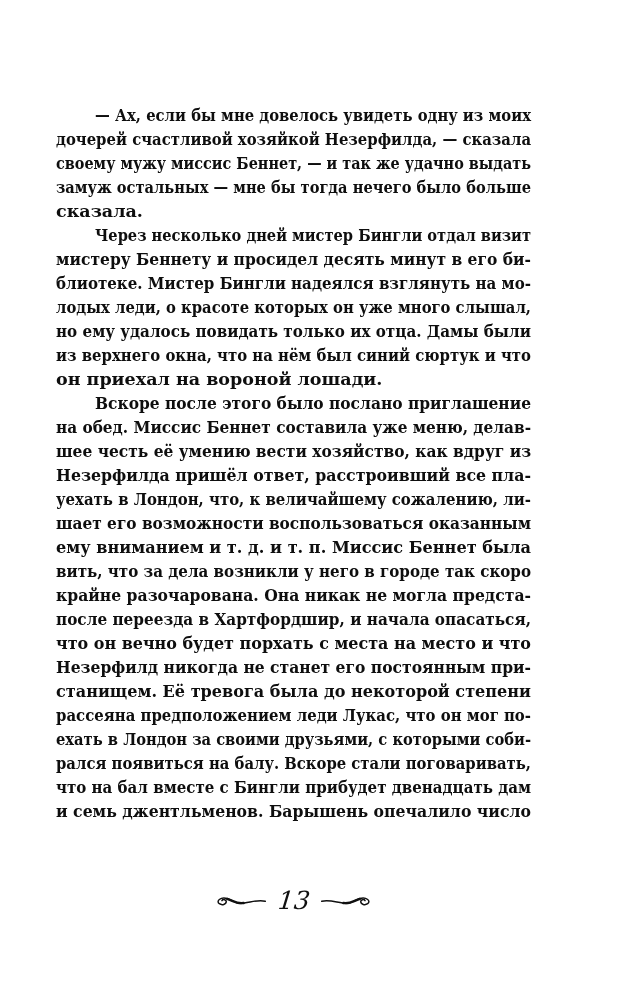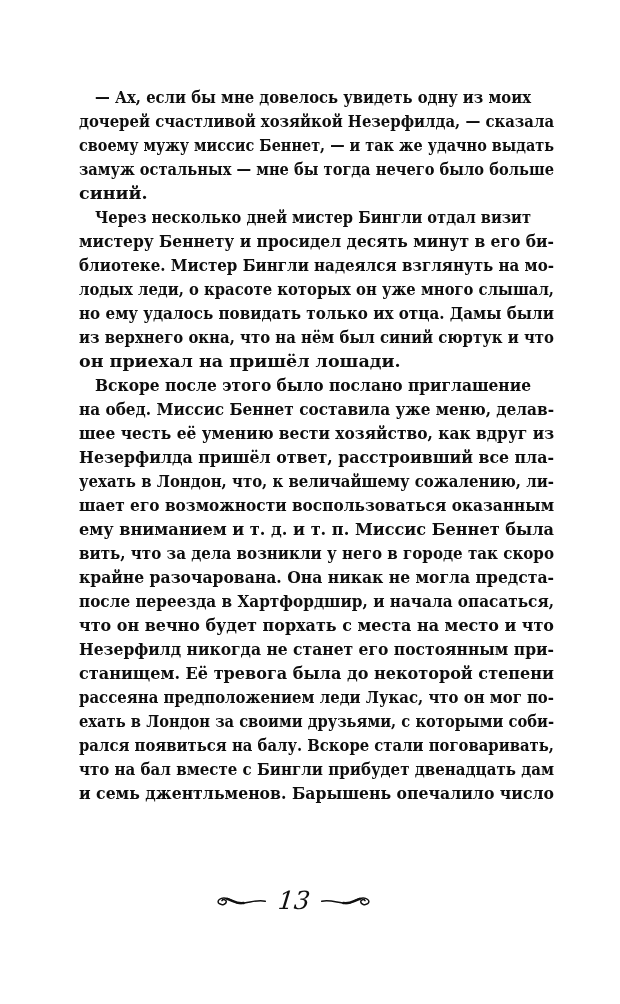--- a/index.html
+++ b/index.html
@@ -12,31 +12,30 @@
     width: 620px;
     height: 1004px;
     background: #ffffff;
     overflow: hidden;
     font-family: "DejaVu Serif", "Liberation Serif", serif;
     color: #0e0e0e;
   }
   .text-block {
     position: absolute;
     left: 56px;
-    top: 85px;
+    top: 103px;
     width: 475px;
   }
   .line {
     height: 24px;
     line-height: 24px;
     font-size: 17.5px;
     font-weight: 700;
     white-space: nowrap;
     overflow: visible;
-    margin-left: 23px;
   }
   .line.indent {
     margin-left: 39px;
   }
   .ln {
     display: inline-block;
     white-space: nowrap;
     transform-origin: 0 50%;
   }
   .page-footer {
@@ -69,28 +68,28 @@
 </head>
 <body>
 
 <div class="book-page">
 
   <div class="text-block">
       <div class="line indent"><span class="ln" style="transform: scaleX(0.845935);">— Ах, если бы мне довелось увидеть одну из моих</span></div>
       <div class="line"><span class="ln" style="transform: scaleX(0.848641);">дочерей счастливой хозяйкой Незерфилда, — сказала</span></div>
       <div class="line"><span class="ln" style="transform: scaleX(0.824541);">своему мужу миссис Беннет, — и так же удачно выдать</span></div>
       <div class="line"><span class="ln" style="transform: scaleX(0.836337);">замуж остальных — мне бы тогда нечего было больше</span></div>
-      <div class="line"><span class="ln">синий.</span></div>
+      <div class="line"><span class="ln">сказала.</span></div>
       <div class="line indent"><span class="ln" style="transform: scaleX(0.835149);">Через несколько дней мистер Бингли отдал визит</span></div>
       <div class="line"><span class="ln" style="transform: scaleX(0.886039);">мистеру Беннету и просидел десять минут в его би-</span></div>
       <div class="line"><span class="ln" style="transform: scaleX(0.861751);">блиотеке. Мистер Бингли надеялся взглянуть на мо-</span></div>
       <div class="line"><span class="ln" style="transform: scaleX(0.845925);">лодых леди, о красоте которых он уже много слышал,</span></div>
       <div class="line"><span class="ln" style="transform: scaleX(0.866196);">но ему удалось повидать только их отца. Дамы были</span></div>
       <div class="line"><span class="ln" style="transform: scaleX(0.850754);">из верхнего окна, что на нём был синий сюртук и что</span></div>
-      <div class="line"><span class="ln">он приехал на пришёл лошади.</span></div>
+      <div class="line"><span class="ln">он приехал на вороной лошади.</span></div>
       <div class="line indent"><span class="ln" style="transform: scaleX(0.883318);">Вскоре после этого было послано приглашение</span></div>
       <div class="line"><span class="ln" style="transform: scaleX(0.874619);">на обед. Миссис Беннет составила уже меню, делав-</span></div>
       <div class="line"><span class="ln" style="transform: scaleX(0.883207);">шее честь её умению вести хозяйство, как вдруг из</span></div>
       <div class="line"><span class="ln" style="transform: scaleX(0.901195);">Незерфилда пришёл ответ, расстроивший все пла-</span></div>
       <div class="line"><span class="ln" style="transform: scaleX(0.852472);">уехать в Лондон, что, к величайшему сожалению, ли-</span></div>
       <div class="line"><span class="ln" style="transform: scaleX(0.878181);">шает его возможности воспользоваться оказанным</span></div>
       <div class="line"><span class="ln" style="transform: scaleX(0.921519);">ему вниманием и т. д. и т. п. Миссис Беннет была</span></div>
       <div class="line"><span class="ln" style="transform: scaleX(0.86295);">вить, что за дела возникли у него в городе так скоро</span></div>
       <div class="line"><span class="ln" style="transform: scaleX(0.891391);">крайне разочарована. Она никак не могла предста-</span></div>
       <div class="line"><span class="ln" style="transform: scaleX(0.872235);">после переезда в Хартфордшир, и начала опасаться,</span></div>

